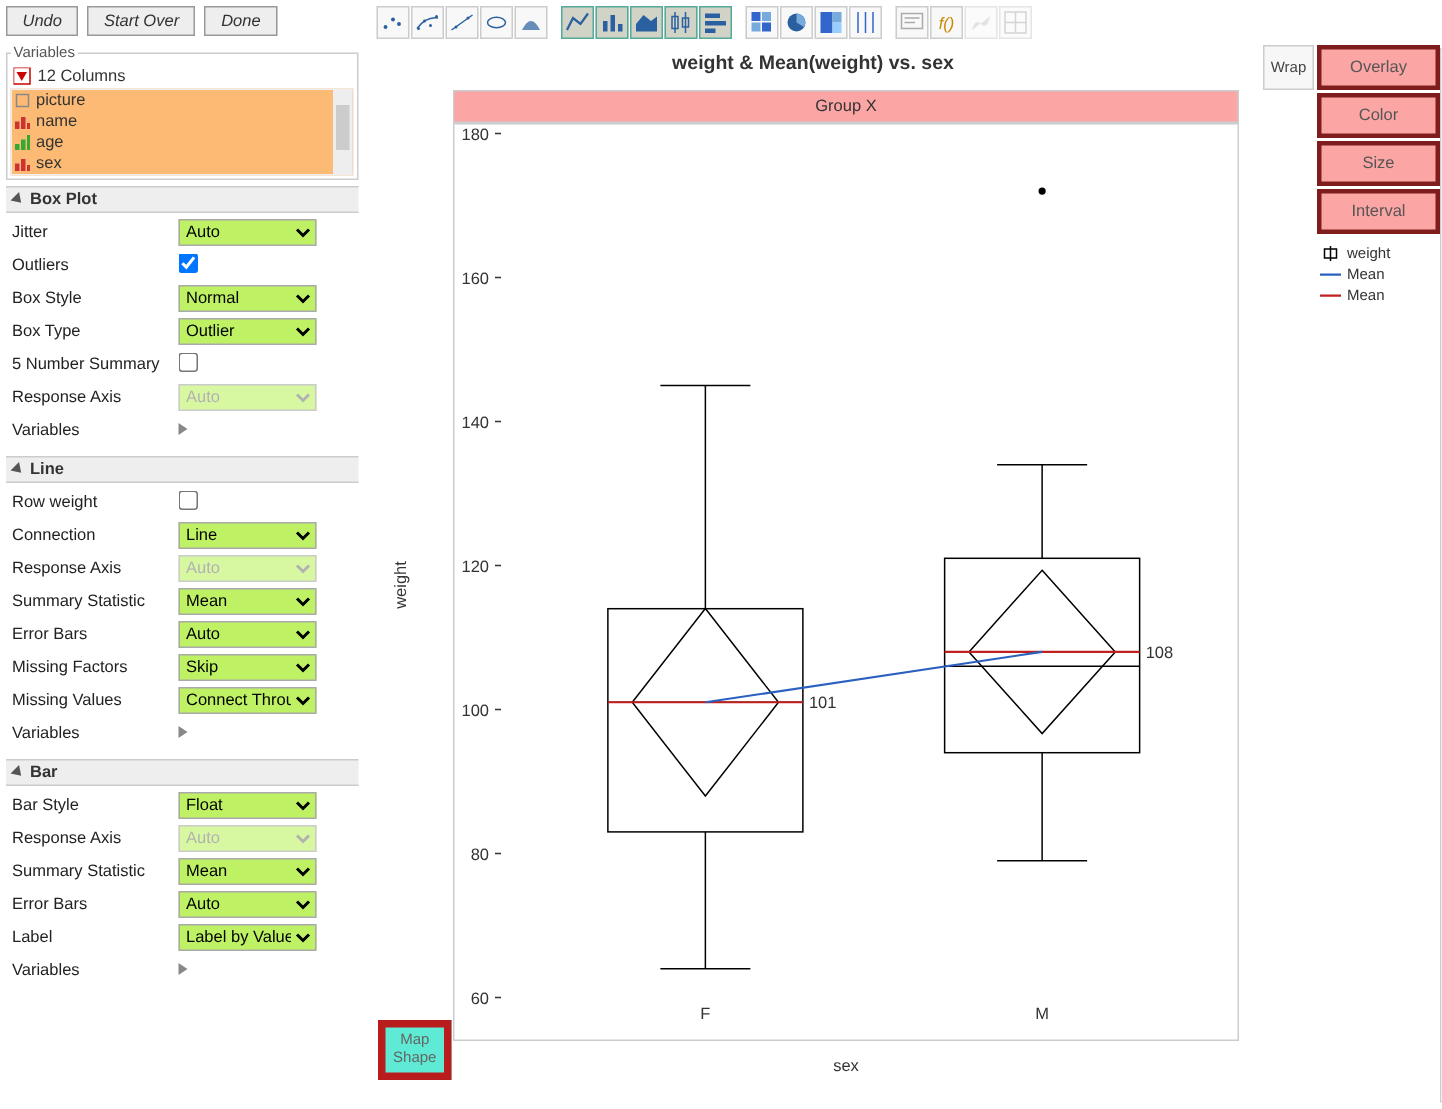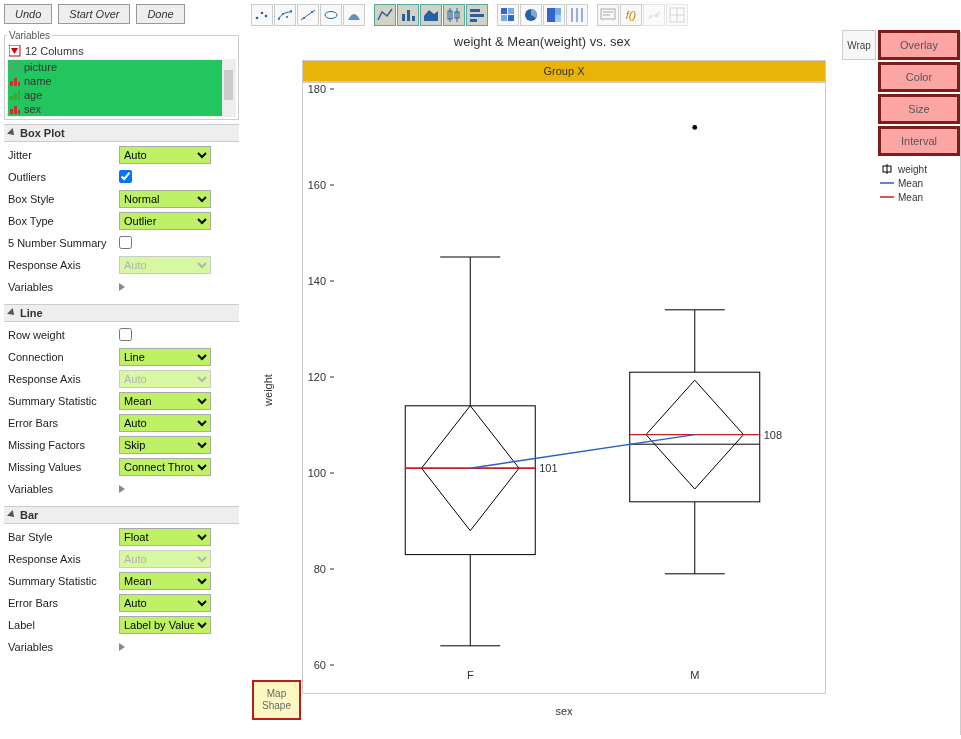--- a/index.html
+++ b/index.html
@@ -82,21 +82,21 @@
     gap: 4px;
     padding: 2px;
   }
   .cols-header .tri {
     width: 12px;
     height: 12px;
     display: inline-block;
     position: relative;
   }
   .var-list {
-    background: #22c55e;
+    background: #fdba74;
     border: 1px solid #eee;
     height: 58px;
     overflow: hidden;
     position: relative;
   }
   .var-list .scrollbar {
     position: absolute;
     right: 0; top: 0; bottom: 0;
     width: 13px;
     background: #eee;
@@ -164,40 +164,40 @@
     border-bottom: 4px solid transparent;
     border-left: 6px solid #888;
   }
 
   .chartarea {
     flex: 1;
     position: relative;
   }
   .chart-title {
     text-align: center;
-    font-weight: normal;
+    font-weight: bold;
     font-size: 13px;
     padding: 4px 0;
     color: #333;
   }
   .plot-frame {
     position: absolute;
     left: 9px;
     top: 30px;
     width: 580px;
     height: 660px;
   }
   .groupx-lbl {
     position: absolute;
     left: 50px;
     top: 0;
     width: 524px;
     height: 22px;
     border: 1px solid #ccc;
-    background: #eab308;
+    background: #fca5a5;
     text-align: center;
     line-height: 20px;
     font-size: 11px;
   }
   .plotregion {
     position: absolute;
     left: 50px;
     top: 22px;
     width: 524px;
     height: 612px;
@@ -219,22 +219,22 @@
     bottom: 3px;
     text-align: center;
     font-size: 11px;
   }
   .mapshape {
     position: absolute;
     left: 0;
     bottom: 0;
     width: 49px;
     height: 40px;
-    border: 2px solid #b91c1c;
-    background: #fef9c3;
+    border: 5px solid #b91c1c;
+    background: #5eead4;
     text-align: center;
     font-size: 10px;
     color: #666;
     display: flex;
     align-items: center;
     justify-content: center;
     line-height: 12px;
   }
 
   .rightpanel {

